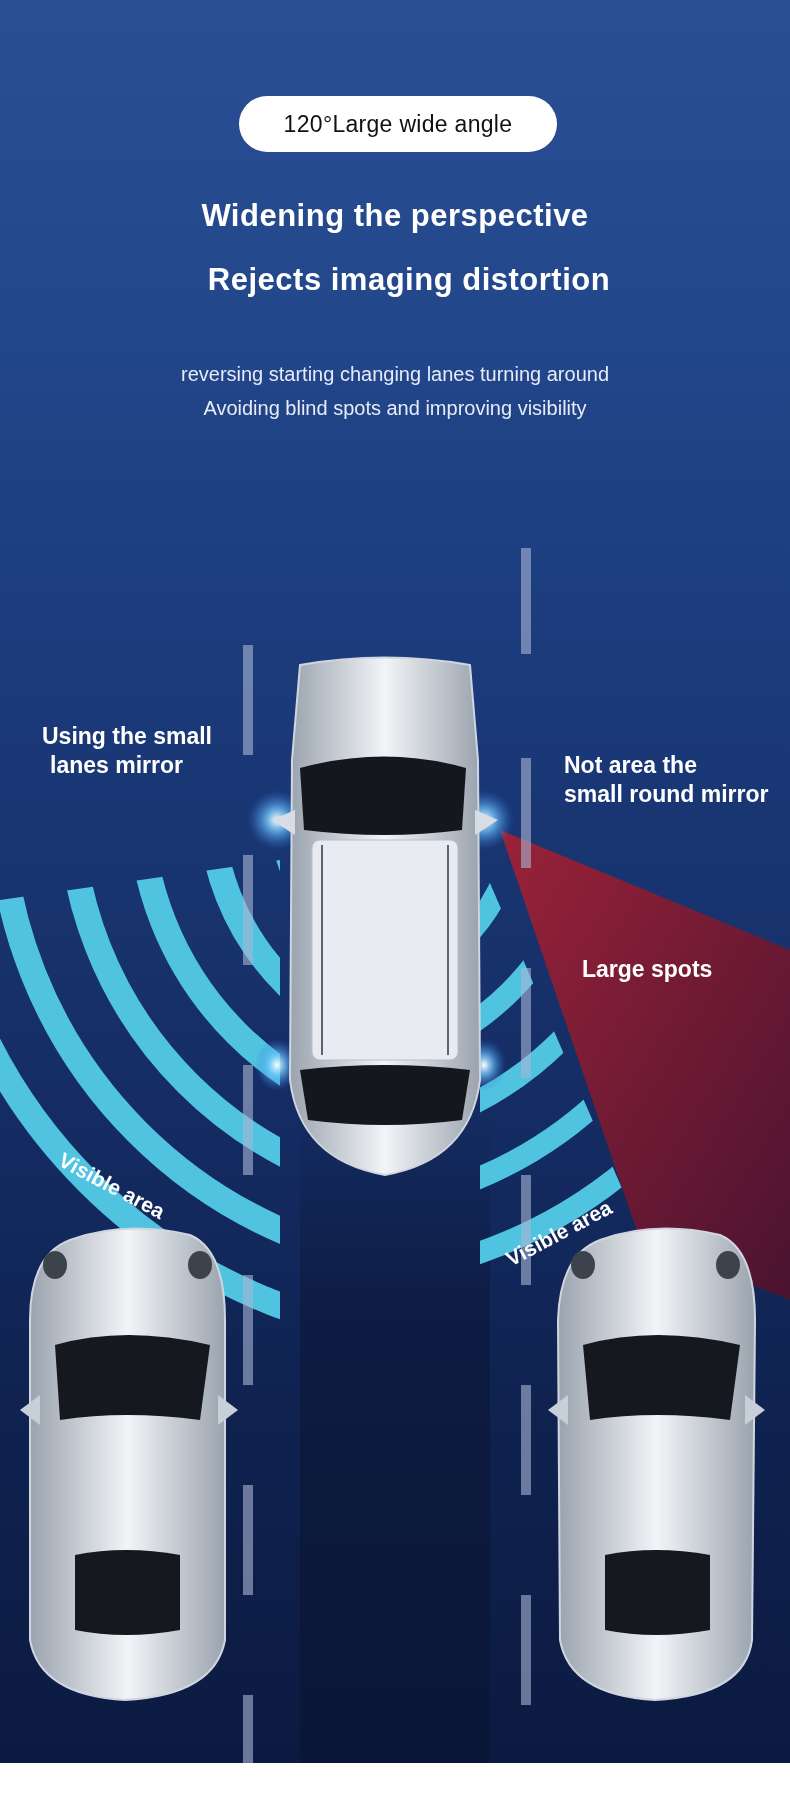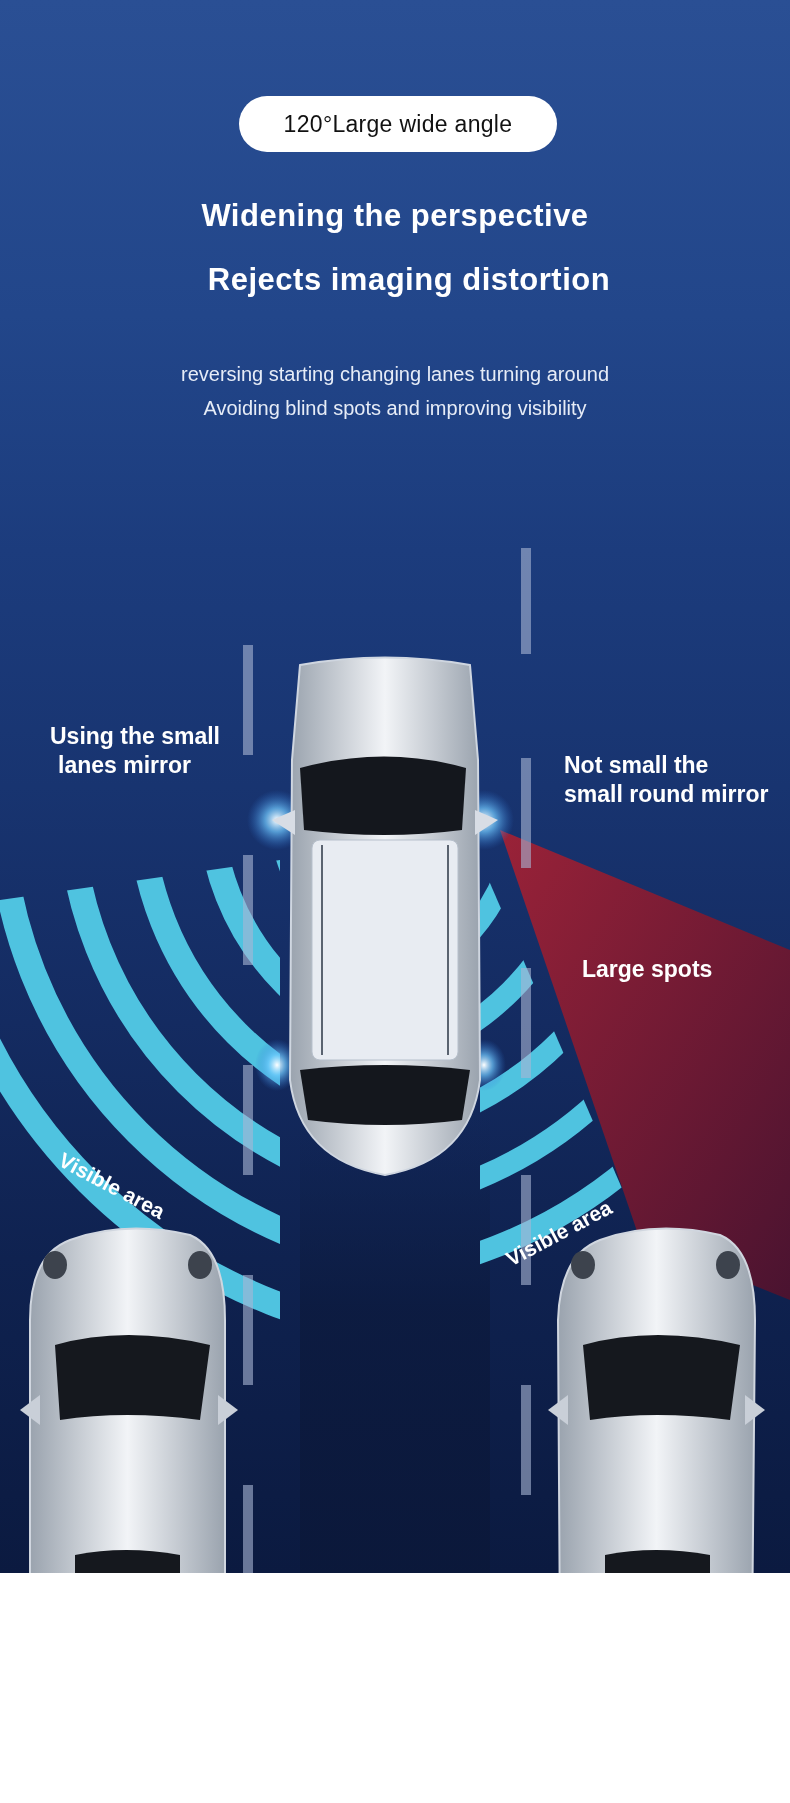--- a/index.html
+++ b/index.html
@@ -1,17 +1,17 @@
 <!DOCTYPE html>
 <html><head>
 <meta charset="utf-8">
 <style>
   html,body{margin:0;padding:0;}
   body{width:790px;height:1803px;overflow:hidden;font-family:"Liberation Sans",sans-serif;}
-  .page{position:relative;width:790px;height:1573px;overflow:hidden;
+  .page{position:relative;width:790px;height:1763px;overflow:hidden;
     background:linear-gradient(180deg,#2a4f94 0%,#22468a 20%,#1c3c7d 35%,#183470 50%,#142b61 65%,#0f2250 80%,#0b1a40 100%);}
   .pill{position:absolute;left:239px;top:96px;width:318px;height:56px;border-radius:28px;background:#fff;
     display:flex;align-items:center;justify-content:center;color:#111;font-size:23px;letter-spacing:.3px;}
   .h1{position:absolute;left:0;width:790px;text-align:center;color:#fff;font-size:31px;font-weight:bold;letter-spacing:.5px;}
   .sub{position:absolute;left:0;width:790px;text-align:center;color:#e6ecf7;font-size:20px;}
   .label{position:absolute;color:#fff;font-size:23px;font-weight:bold;line-height:29px;}
   .vis{position:absolute;color:#fff;font-size:21px;font-weight:bold;}
   svg.scene{position:absolute;left:0;top:0;}
 </style>
 </head>
@@ -124,27 +124,27 @@
   <div class="pill">
     <span>120°Large wide angle</span>
   </div>
 
   <div class="h1" style="top:198px;">Widening the perspective</div>
   <div class="h1" style="top:262px;padding-left:14px;">Rejects imaging distortion</div>
 
   <div class="sub" style="top:363px;">reversing starting changing lanes turning around</div>
   <div class="sub" style="top:397px;">Avoiding blind spots and improving visibility</div>
 
-  <div class="label" style="left:50px;top:722px;">
+  <div class="label" style="left:42px;top:722px;">
     <div>Using the small</div>
     <div style="padding-left:8px;">lanes mirror</div>
   </div>
 
   <div class="label" style="left:564px;top:751px;">
-    <div>Not small the</div>
+    <div>Not area the</div>
     <div>small round mirror</div>
   </div>
 
   <div class="label" style="left:582px;top:955px;">Large spots</div>
 
   <div class="vis" style="left:66px;top:1148px;transform:rotate(28deg);transform-origin:left top;">Visible area</div>
   <div class="vis" style="left:502px;top:1250px;transform:rotate(-28deg);transform-origin:left top;">Visible area</div>
 
 </div>
 

